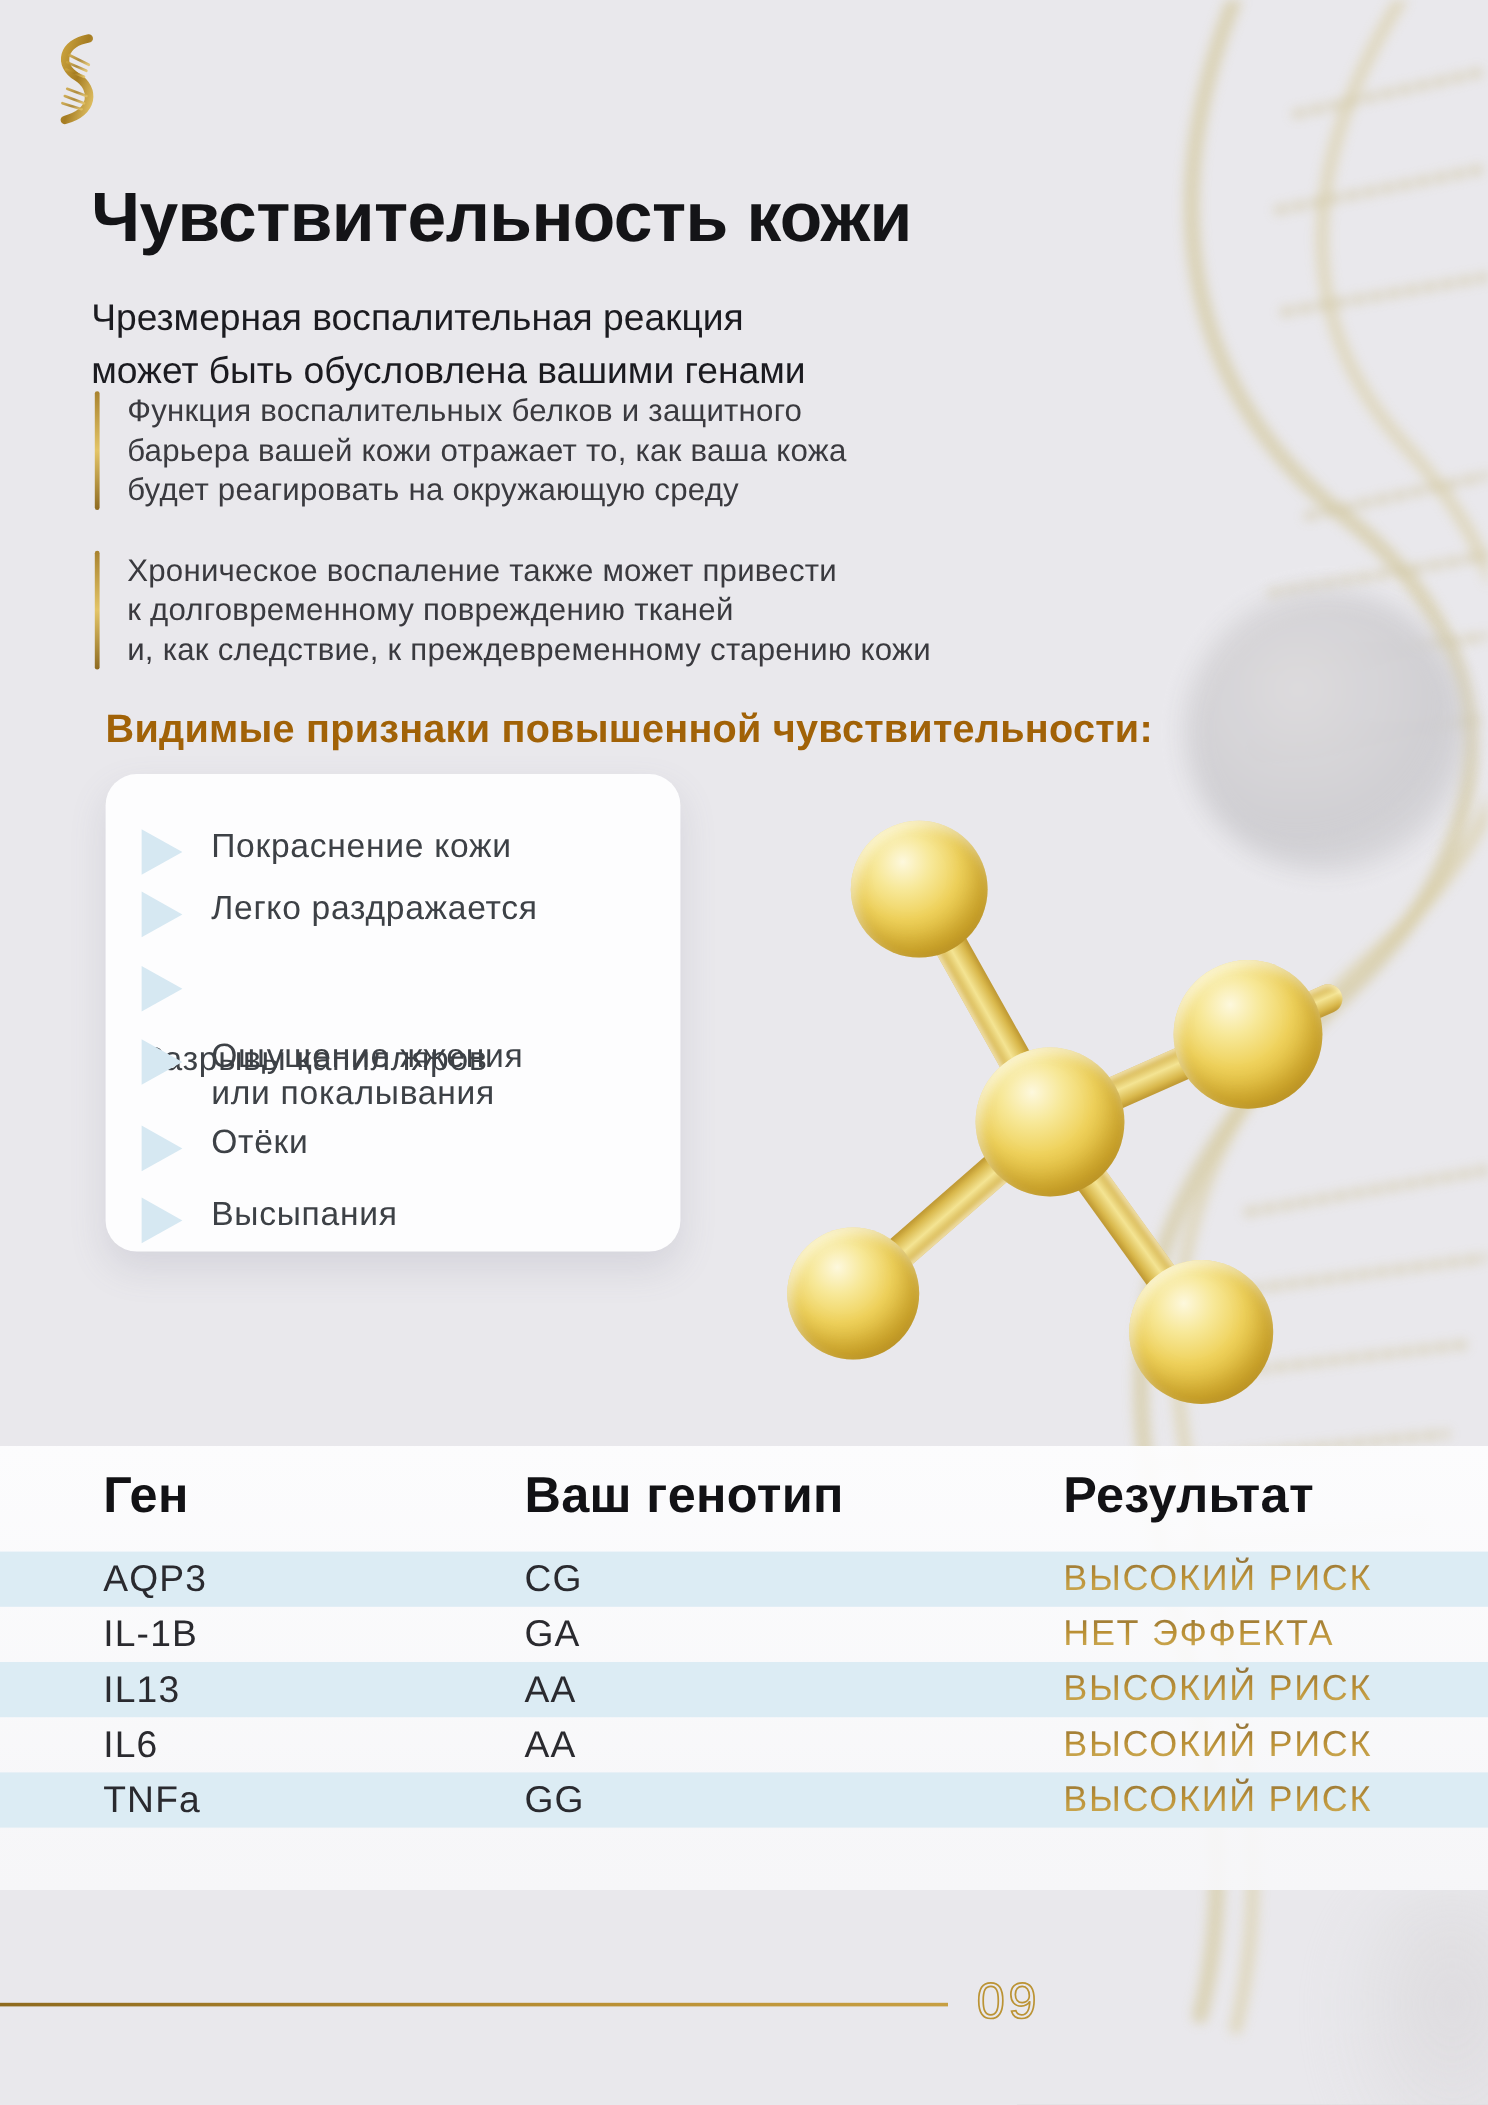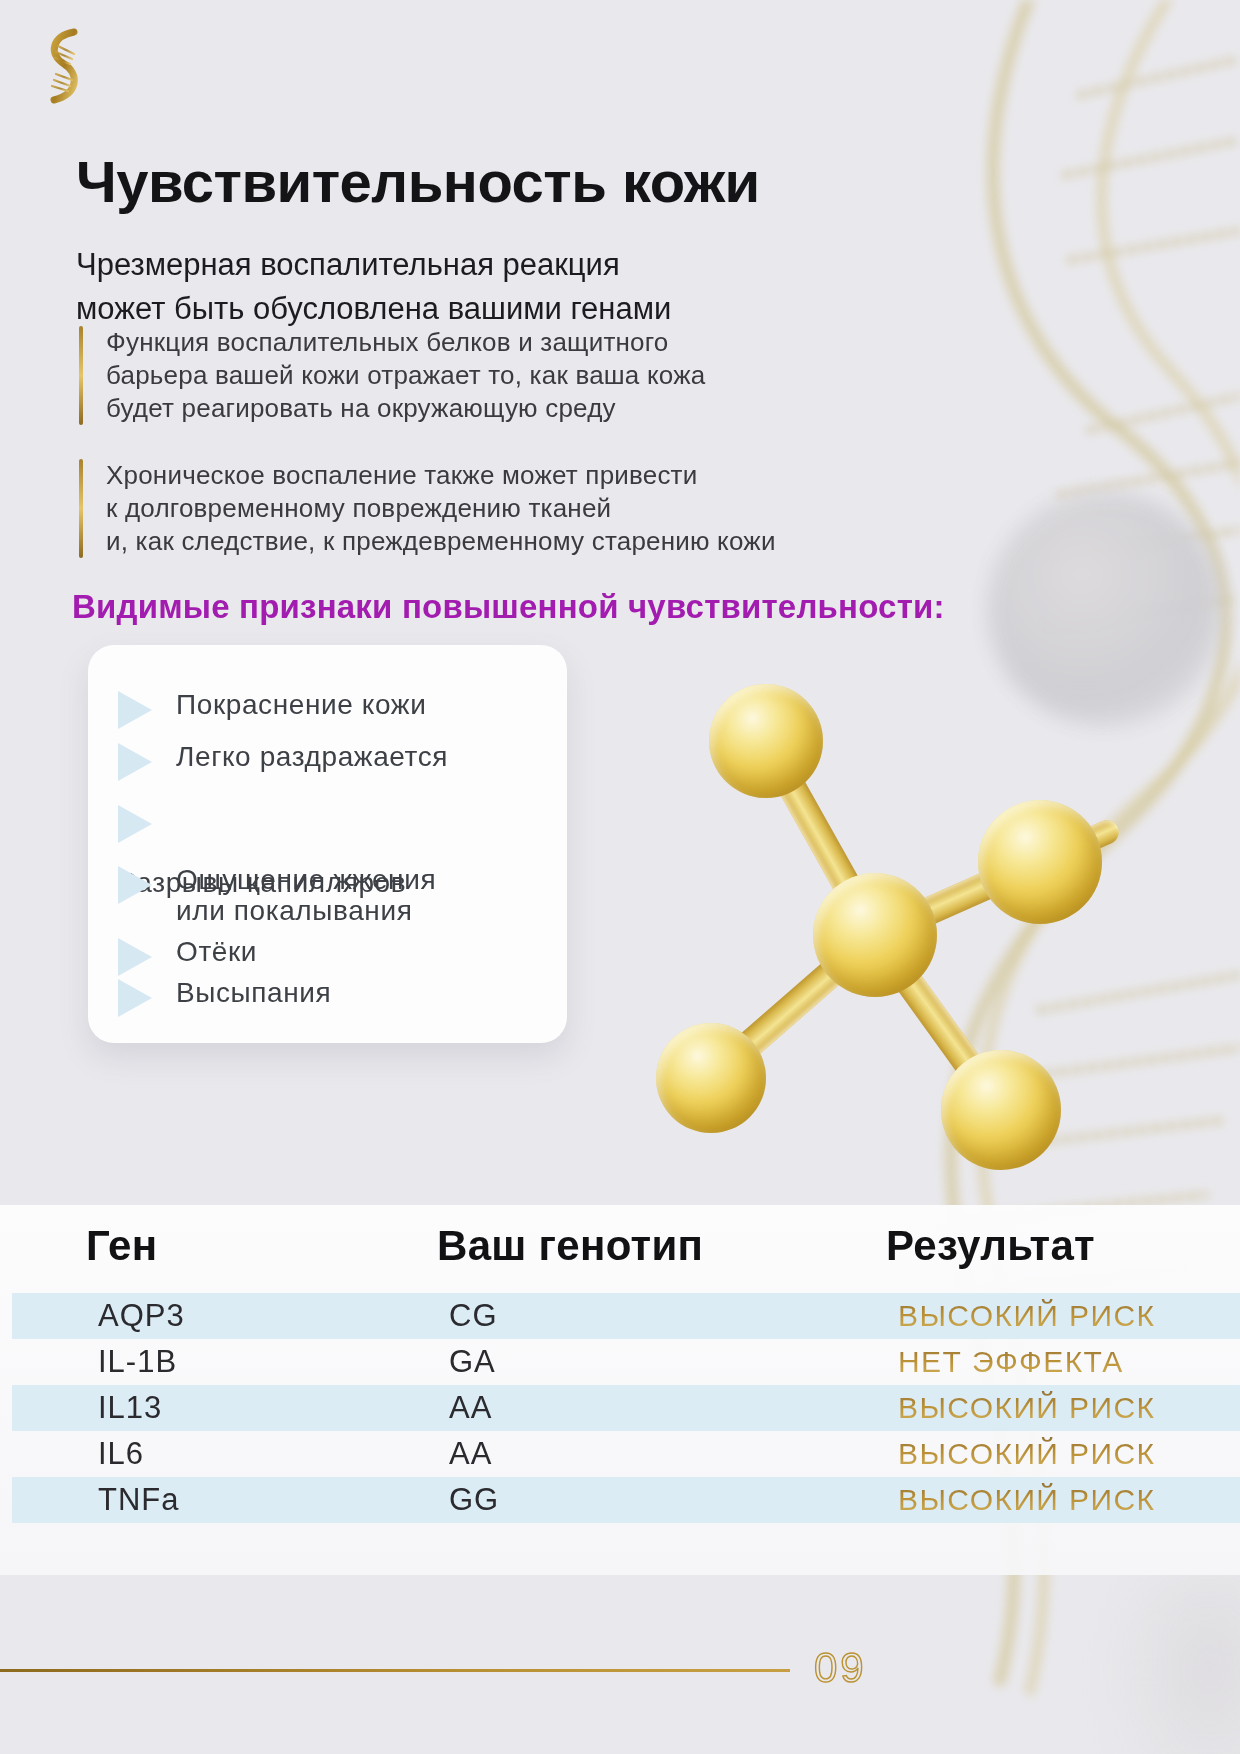--- a/index.html
+++ b/index.html
@@ -28,32 +28,32 @@
   .subtitle span { display:block; }
   
   .para { position:absolute; display:flex; gap:23px; }
   .para-1 { left:79px; top:326px; }
   .para-2 { left:79px; top:459px; }
   .goldbar { width:4px; border-radius:2px; align-self:stretch;
     background:linear-gradient(180deg,#a8822e 0%,#e4c568 50%,#8d6a21 100%); }
   .para-text { font-size:26px; line-height:33px; color:#3a3a3f; letter-spacing:.2px; }
   .para-text span { display:block; }
   
-  .signs-heading { position:absolute; left:72px; top:588px; font-size:33px;
-    font-weight:700; color:#a21caf; letter-spacing:.2px; }
+  .signs-heading { position:absolute; left:88px; top:588px; font-size:33px;
+    font-weight:700; color:#a16207; letter-spacing:.2px; }
   .signs-card { position:absolute; left:88px; top:645px; width:479px; height:398px;
     background:#fdfdfe; border-radius:26px;
     box-shadow:0 14px 30px rgba(110,110,135,.16); }
   .sign-item { position:absolute; left:30px; display:flex; align-items:flex-start; gap:24px; }
   .sign-item:nth-child(1){ top:44px; }
   .sign-item:nth-child(2){ top:96px; }
   .sign-item:nth-child(3){ top:158px;flex-direction:column; }
   .sign-item:nth-child(4){ top:219px; }
   .sign-item:nth-child(5){ top:291px; }
-  .sign-item:nth-child(6){ top:332px; }
+  .sign-item:nth-child(6){ top:351px; }
   .tri { width:0; height:0; margin-top:2px;
     border-top:19px solid transparent; border-bottom:19px solid transparent;
     border-left:34px solid #d6e8f2; }
   .sign-label { font-size:28px; line-height:31px; color:#3d4146;
     letter-spacing:.6px; max-width:310px; }
   
   .molecule { position:absolute; left:560px; top:580px; width:560px; height:600px;
     pointer-events:none; }
   .bond { position:absolute; height:28px; border-radius:14px; transform-origin:0 50%;
     background:linear-gradient(180deg,#cda63a 0%,#f4e493 45%,#d9b84c 80%,#bd9630 100%);
@@ -67,21 +67,21 @@
   .sp-r  { left:418px; top:220px; width:124px; height:124px; }
   .sp-bl { left:96px;  top:443px; width:110px; height:110px; }
   .sp-br { left:381px; top:470px; width:120px; height:120px; }
   
   .gene-table { position:absolute; left:0; top:1205px; width:1240px; height:370px;
     background:linear-gradient(180deg, rgba(253,253,254,.95) 0%, rgba(247,247,249,.93) 100%); }
   .t-head span { position:absolute; top:17px; font-size:42px; font-weight:800;
     color:#121215; letter-spacing:.3px; }
   .col1 { left:86px; } .col2 { left:437px; } .col3 { left:886px; }
   .t-rows { position:absolute; top:88px; left:0; width:1240px; }
-  .t-row { position:relative; height:46px;margin-left:12px; }
+  .t-row { position:relative; height:46px; }
   .t-row:nth-child(odd) { background:#dcecf4; }
   .t-row span { position:absolute; line-height:46px; font-size:31px;
     letter-spacing:1px; color:#2a2a2f; }
   .t-row .result { font-size:30px; letter-spacing:1.4px; color:#b28d3d; font-weight:400;text-decoration:underline; }
   @supports (-webkit-background-clip:text) {
     .t-row .result {
       background:linear-gradient(180deg,#84683a 0%,#b98f35 45%,#d9bd68 100%);
       -webkit-background-clip:text; background-clip:text; color:transparent; }
   }
   

